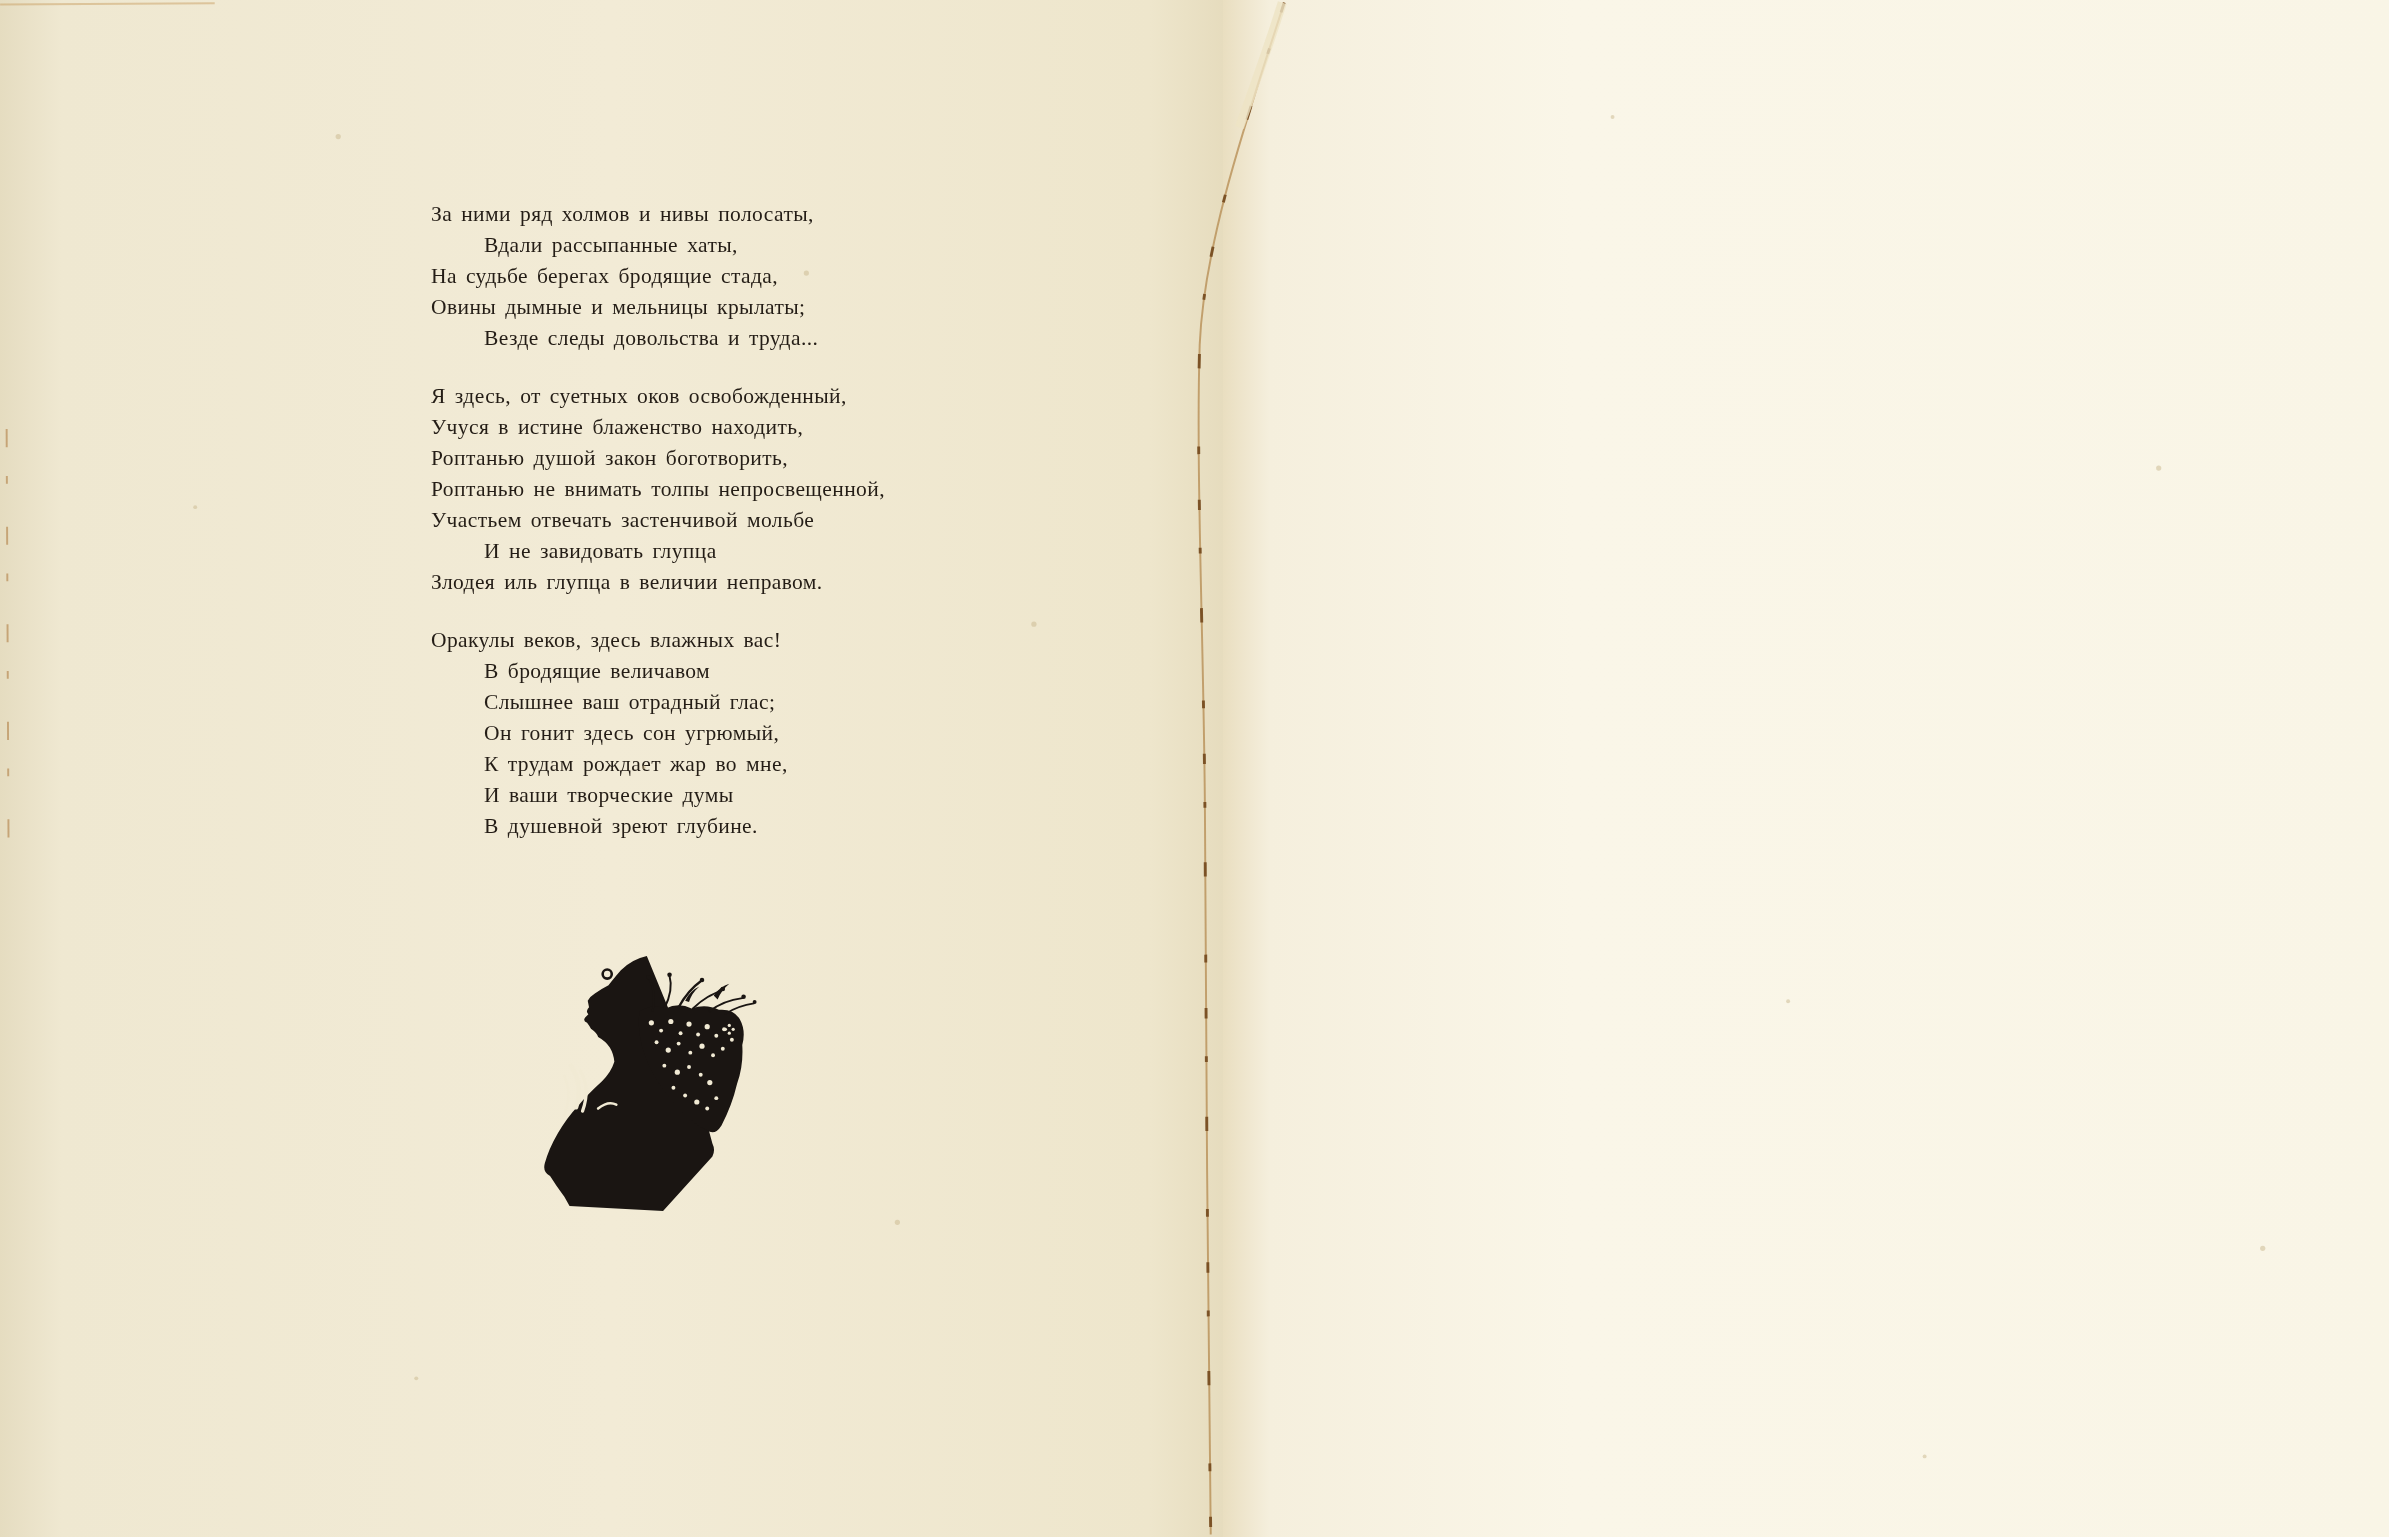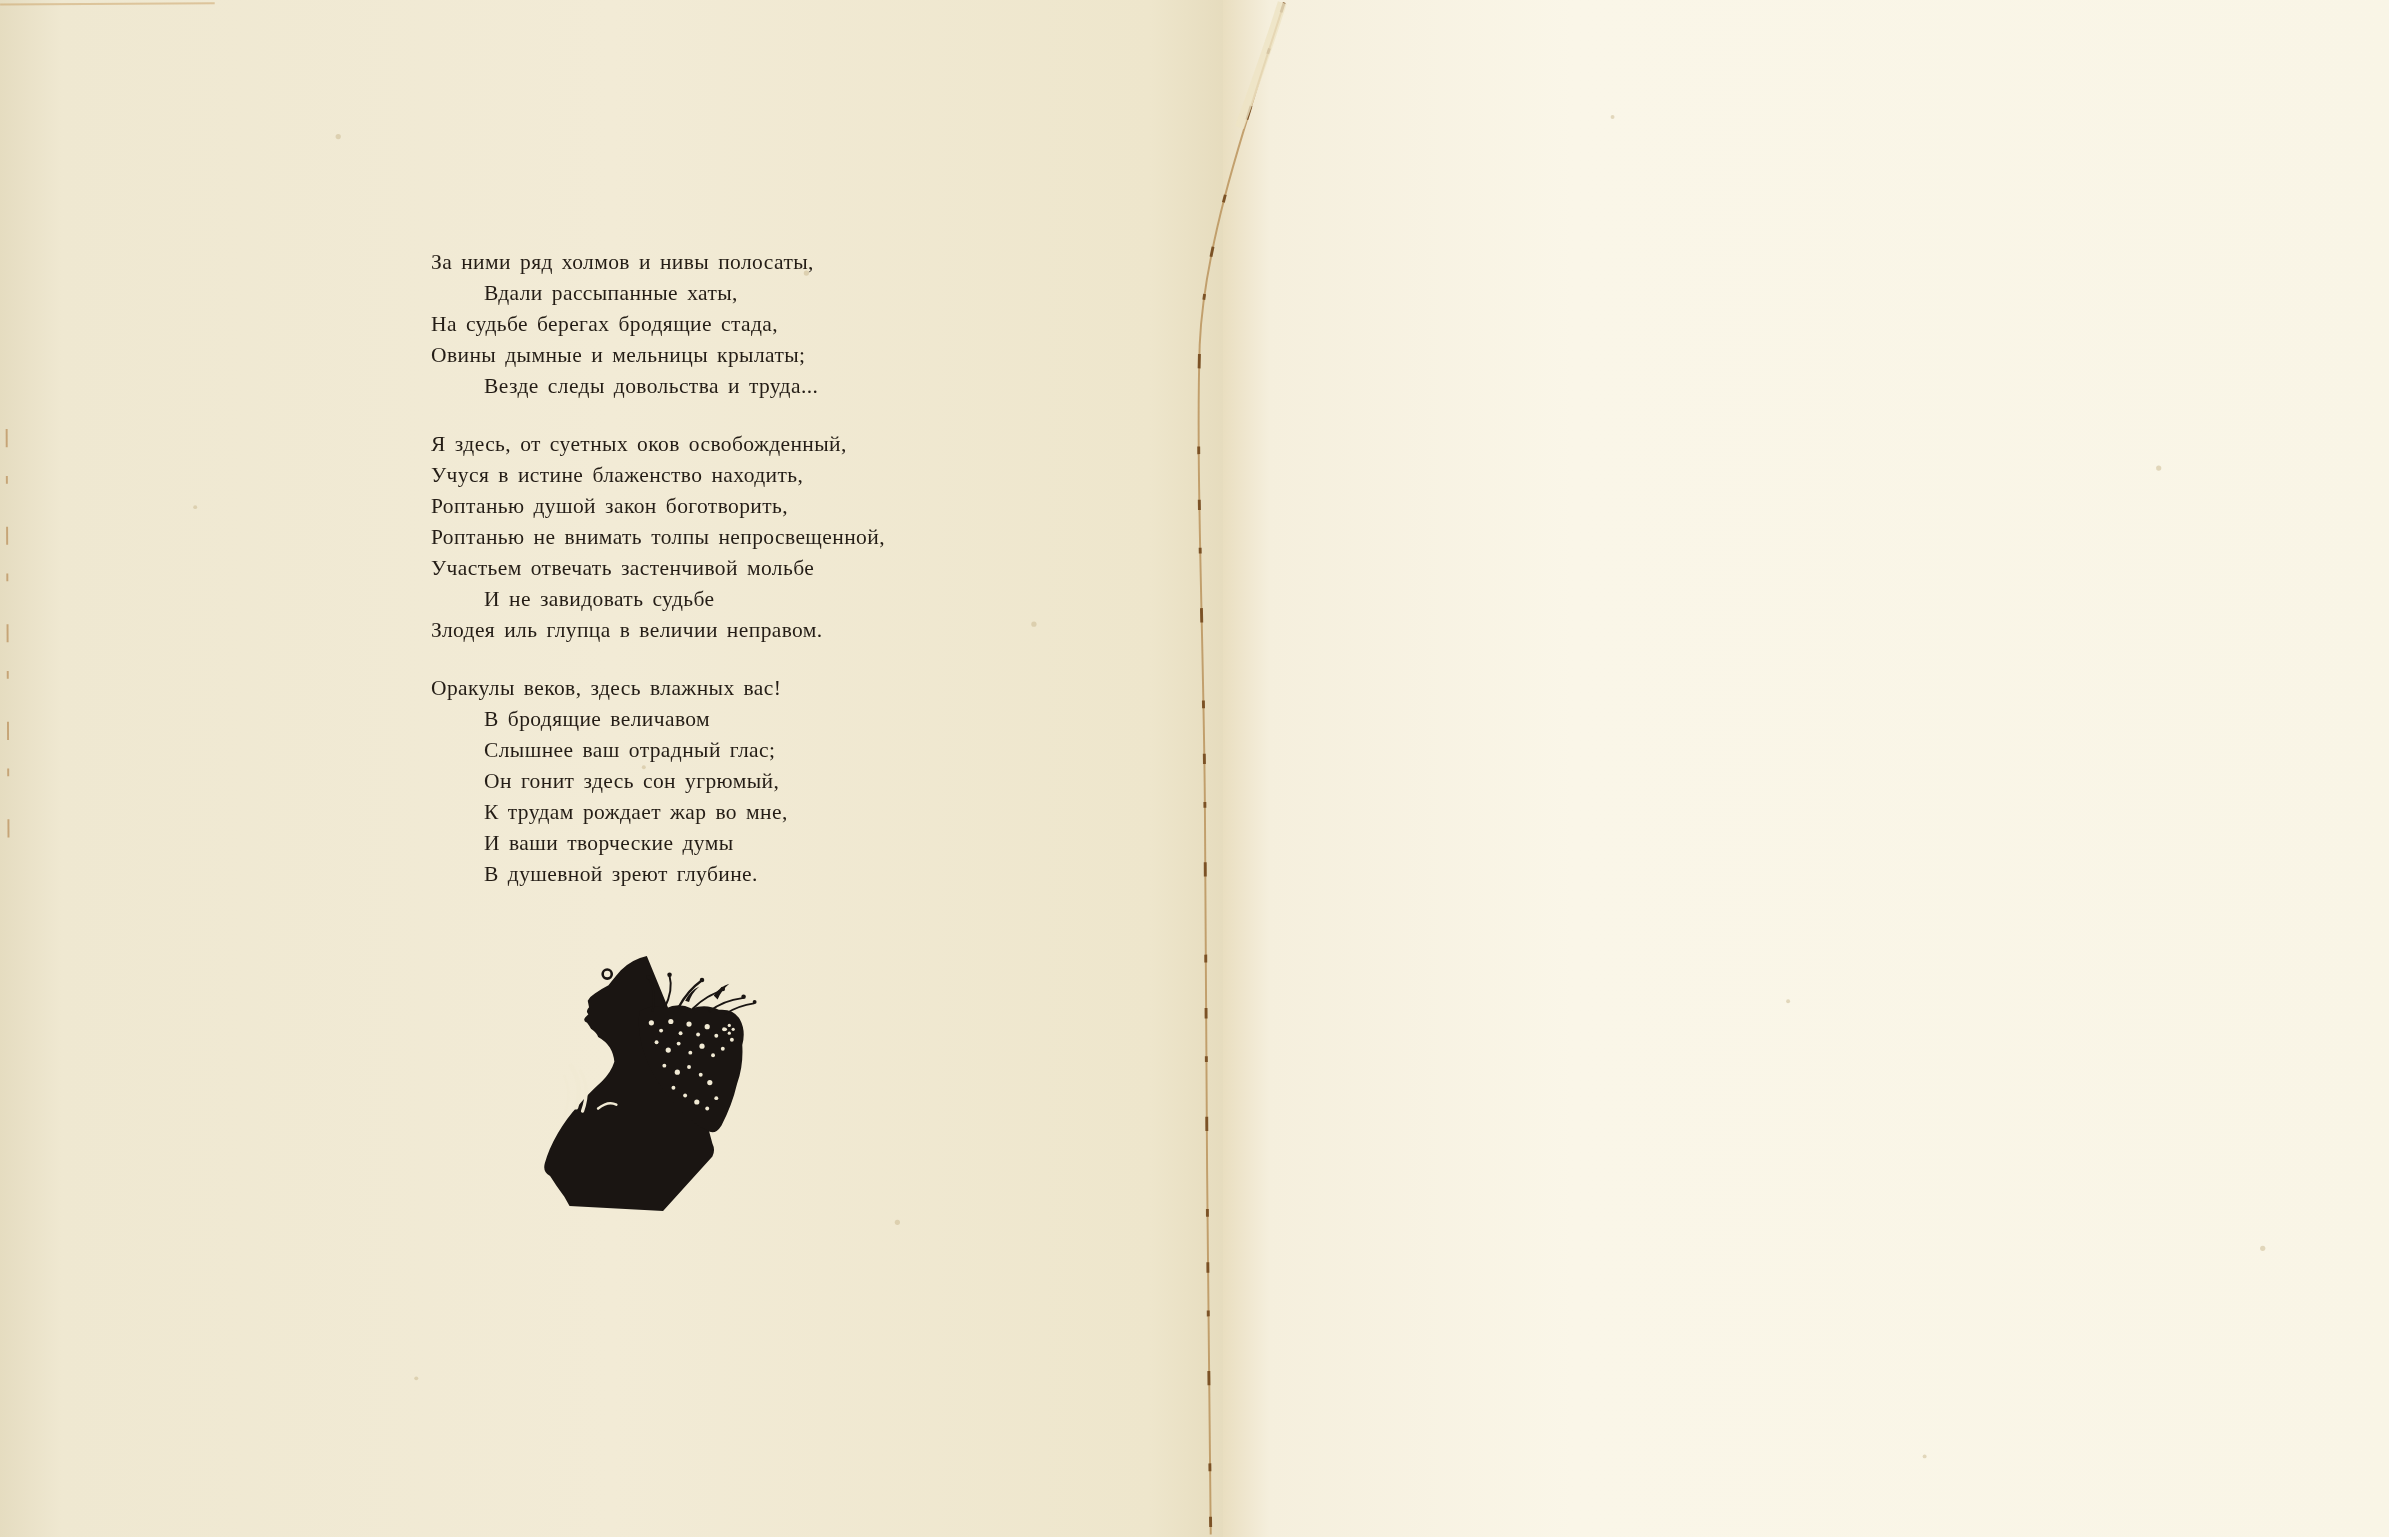--- a/index.html
+++ b/index.html
@@ -3,21 +3,21 @@
 <meta charset="utf-8">
 <style>
   html,body{margin:0;padding:0;background:#e9e1c8;}
   .book{position:relative;width:2389px;height:1537px;overflow:hidden;
         font-family:"Liberation Serif","DejaVu Serif",serif;}
   .page{position:absolute;top:0;height:100%;}
   .page-left{left:0;width:1223px;
     background:linear-gradient(90deg,#e5dcc0 0%,#efe8d1 5%,#f2ebd6 50%,#eee6cc 94%,#e6dcbe 100%);}
   .page-right{left:1223px;width:1167px;
     background:linear-gradient(90deg,#e9dec0 0%,#f5efdd 4%,#faf6e8 30%,#f9f5e6 100%);}
-  .poem{position:absolute;color:#241d16;margin-top:48px;}
+  .poem{position:absolute;color:#241d16;}
   .poem .line{white-space:nowrap;}
   .poem .line.indent{padding-left:53px;}
   .poem-left{left:431px;top:199px;font-size:21.5px;line-height:31px;letter-spacing:0.4px;word-spacing:3.3px;}
   .poem-left .stanza{margin-bottom:27px;}
   .illus-left{position:absolute;left:515px;top:938px;}
   .overlay{position:absolute;left:0;top:0;pointer-events:none;}
 </style>
 </head>
 <body>
 
@@ -31,21 +31,21 @@
           <div class="line">На судьбе берегах бродящие стада,</div>
           <div class="line">Овины дымные и мельницы крылаты;</div>
           <div class="line indent">Везде следы довольства и труда...</div>
         </div>
         <div class="stanza">
           <div class="line">Я здесь, от суетных оков освобожденный,</div>
           <div class="line">Учуся в истине блаженство находить,</div>
           <div class="line">Роптанью душой закон боготворить,</div>
           <div class="line">Роптанью не внимать толпы непросвещенной,</div>
           <div class="line">Участьем отвечать застенчивой мольбе</div>
-          <div class="line indent">И не завидовать судьбе</div>
+          <div class="line indent">И не завидовать глупца</div>
           <div class="line">Злодея иль глупца в величии неправом.</div>
         </div>
         <div class="stanza">
           <div class="line">Оракулы веков, здесь влажных вас!</div>
           <div class="line indent">В бродящие величавом</div>
           <div class="line indent">Слышнее ваш отрадный глас;</div>
           <div class="line indent">Он гонит здесь сон угрюмый,</div>
           <div class="line indent">К трудам рождает жар во мне,</div>
           <div class="line indent">И ваши творческие думы</div>
           <div class="line indent">В душевной зреют глубине.</div>

